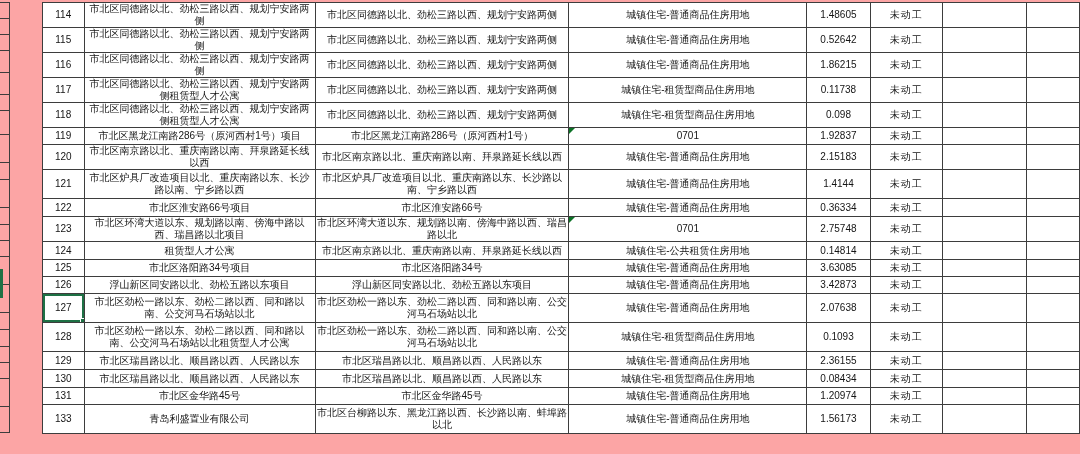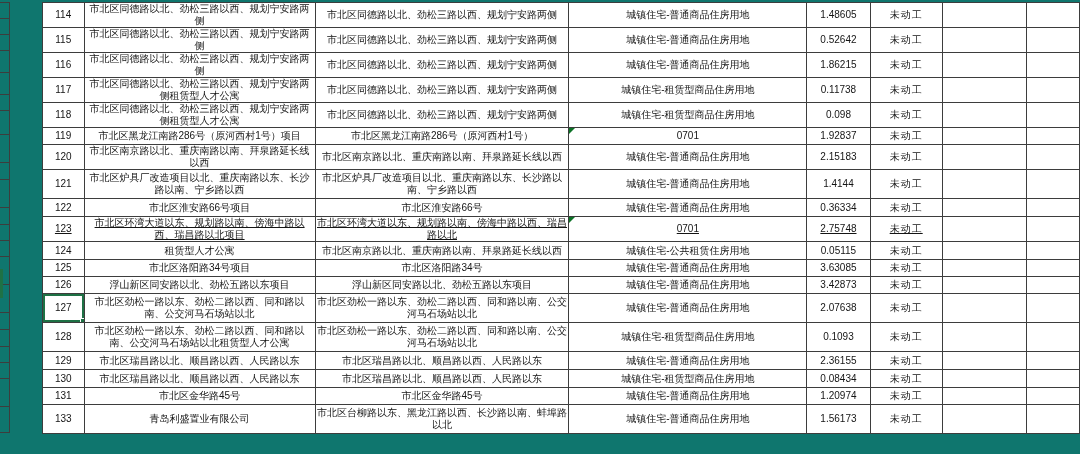--- a/index.html
+++ b/index.html
@@ -1,17 +1,17 @@
 <!DOCTYPE html>
 <html><head>
 <meta charset="utf-8">
 <style>
   html,body{margin:0;padding:0;background:#fff;}
   #screen{
-    position:relative;width:1080px;height:454px;background:#0f766e;overflow:hidden;
+    position:relative;width:1080px;height:454px;background:#fca5a5;overflow:hidden;
     font-family:"Liberation Sans","DejaVu Sans",sans-serif;color:#141414;
   }
   
   #sliver{position:absolute;left:0;top:2px;width:10px;border-right:1px solid #3d3d3d;border-top:1px solid #3d3d3d;box-sizing:border-box;}
   #sliver .srow{border-bottom:1px solid #3d3d3d;box-sizing:border-box;}
   
   #row-indicator{position:absolute;left:0;width:3px;background:#1e7145;z-index:6;}
   
   table#grid{border-collapse:collapse;table-layout:fixed;position:absolute;left:42px;top:2px;background:#fff;}
   table#grid td{
@@ -150,36 +150,36 @@
         <tr style="height: 18px;">
           <td class="c-seq">122</td>
           <td class="c-project">市北区淮安路66号项目</td>
           <td class="c-location">市北区淮安路66号</td>
           <td class="c-landuse">城镇住宅-普通商品住房用地</td>
           <td class="c-area">0.36334</td>
           <td class="c-status">未动工</td>
           <td class="c-extra"></td>
           <td class="c-extra"></td>
         </tr>
-        <tr style="height: 23px; text-decoration: underline;">
+        <tr style="height: 23px;">
           <td class="c-seq">123</td>
           <td class="c-project">市北区环湾大道以东、规划路以南、傍海中路以西、瑞昌路以北项目</td>
           <td class="c-location">市北区环湾大道以东、规划路以南、傍海中路以西、瑞昌路以北</td>
           <td class="c-landuse">0701<div class="err-tri"></div></td>
           <td class="c-area">2.75748</td>
           <td class="c-status">未动工</td>
           <td class="c-extra"></td>
           <td class="c-extra"></td>
         </tr>
         <tr style="height: 18px;">
           <td class="c-seq">124</td>
           <td class="c-project">租赁型人才公寓</td>
           <td class="c-location">市北区南京路以北、重庆南路以南、拜泉路延长线以西</td>
           <td class="c-landuse">城镇住宅-公共租赁住房用地</td>
-          <td class="c-area">0.05115</td>
+          <td class="c-area">0.14814</td>
           <td class="c-status">未动工</td>
           <td class="c-extra"></td>
           <td class="c-extra"></td>
         </tr>
         <tr style="height: 17px;">
           <td class="c-seq">125</td>
           <td class="c-project">市北区洛阳路34号项目</td>
           <td class="c-location">市北区洛阳路34号</td>
           <td class="c-landuse">城镇住宅-普通商品住房用地</td>
           <td class="c-area">3.63085</td>

